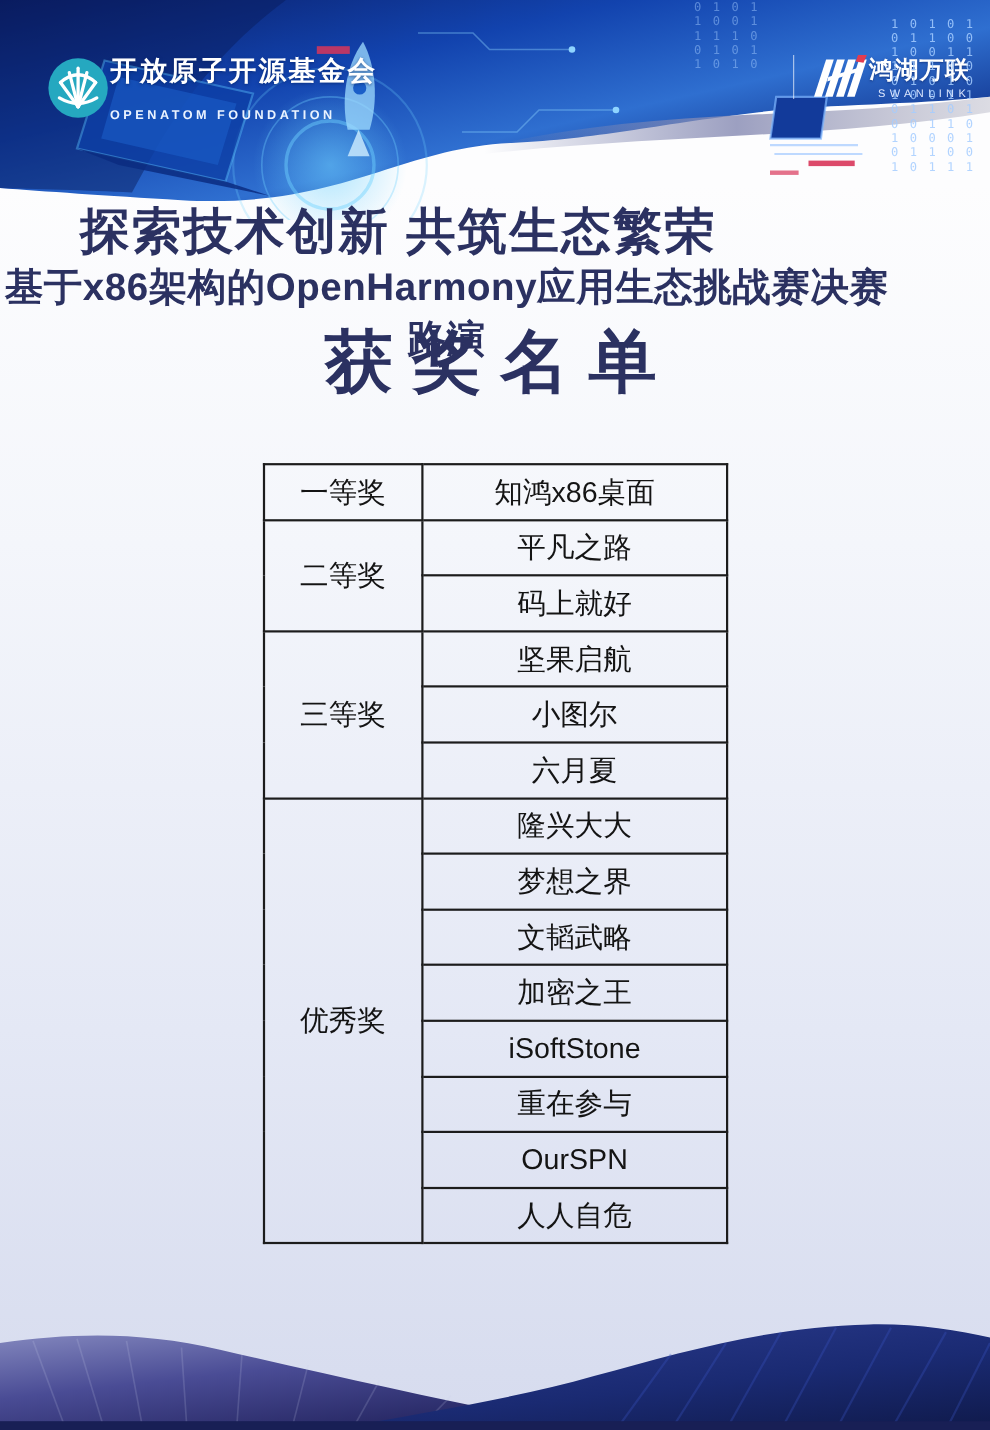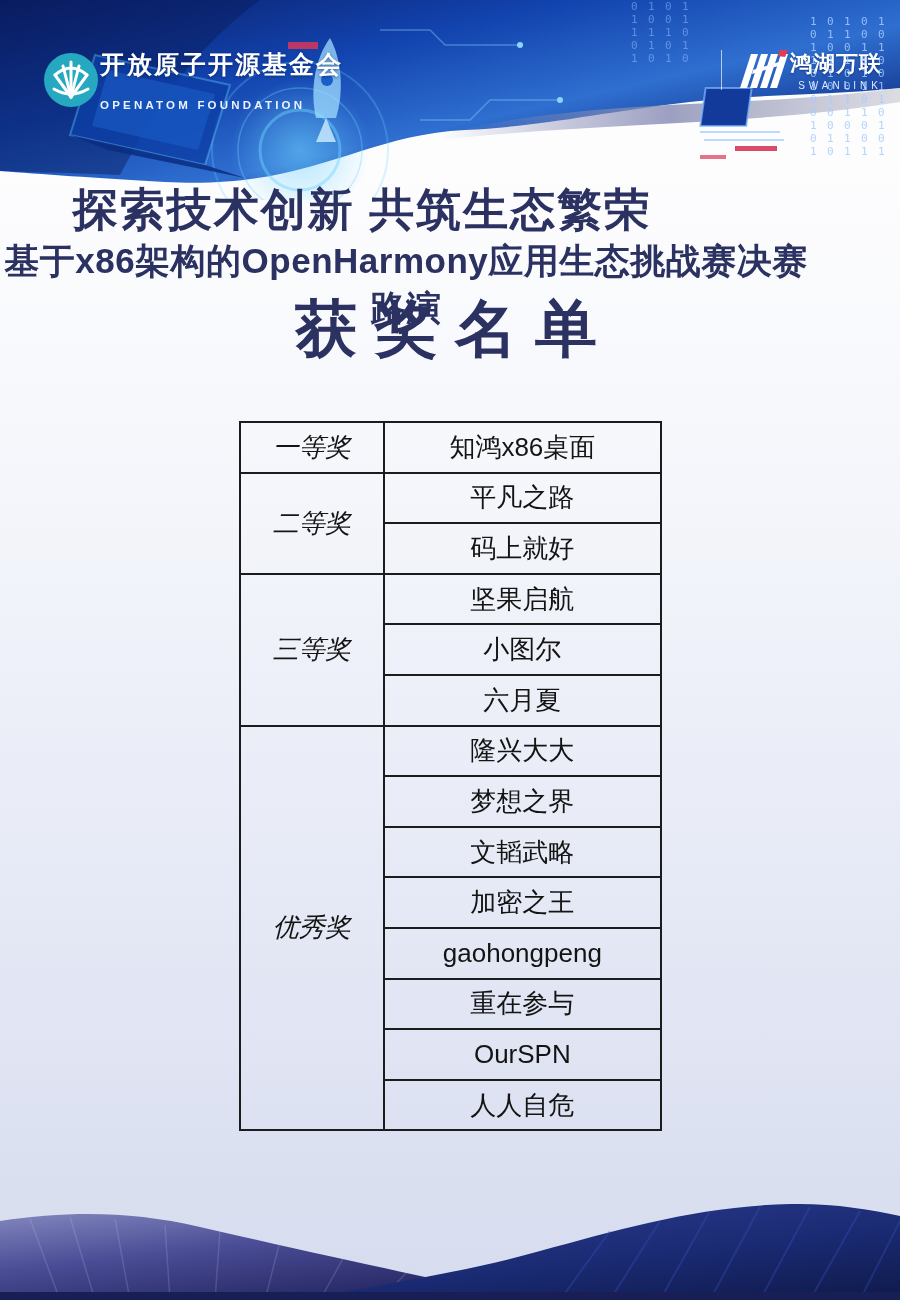--- a/index.html
+++ b/index.html
@@ -33,21 +33,21 @@
   .title-main{position:absolute;top:180px;left:0;width:724px;text-align:center;
     color:#2b3161;font-size:45px;font-weight:bold;letter-spacing:2px;}
   .title-sub{position:absolute;top:238px;left:0;width:812px;text-align:center;
     color:#2b3161;font-size:35px;font-weight:bold;letter-spacing:0.5px;}
   .heading{position:absolute;top:287px;left:0;width:892px;text-align:center;
     color:#2b3161;font-size:62px;font-weight:bold;letter-spacing:18px;text-indent:18px;}
   
   .award-table{position:absolute;top:421px;left:239px;width:423px;border-collapse:collapse;table-layout:fixed;}
   .award-table td{border:2px solid #1c1c1c;text-align:center;vertical-align:middle;
     color:#141414;font-size:26px;height:48.6px;padding:0;font-family:"Liberation Sans","DejaVu Sans",sans-serif;}
-  .prize-cell{width:141px;font-style:italic;}
+  .prize-cell{width:141px;}
   .winner-cell{width:274px;}
   
   .footer-svg{position:absolute;left:0;bottom:0;display:block;}
 </style>
 </head>
 <body>
 
 <div class="page">
 
   <svg class="header-svg" width="900" height="200" viewBox="0 0 900 200">
@@ -201,21 +201,21 @@
         <tr>
           <td class="winner-cell">梦想之界</td>
         </tr>
         <tr>
           <td class="winner-cell">文韬武略</td>
         </tr>
         <tr>
           <td class="winner-cell">加密之王</td>
         </tr>
         <tr>
-          <td class="winner-cell">gaohongpeng</td>
+          <td class="winner-cell">iSoftStone</td>
         </tr>
         <tr>
           <td class="winner-cell">重在参与</td>
         </tr>
         <tr>
           <td class="winner-cell">OurSPN</td>
         </tr>
         <tr>
           <td class="winner-cell">人人自危</td>
         </tr>

